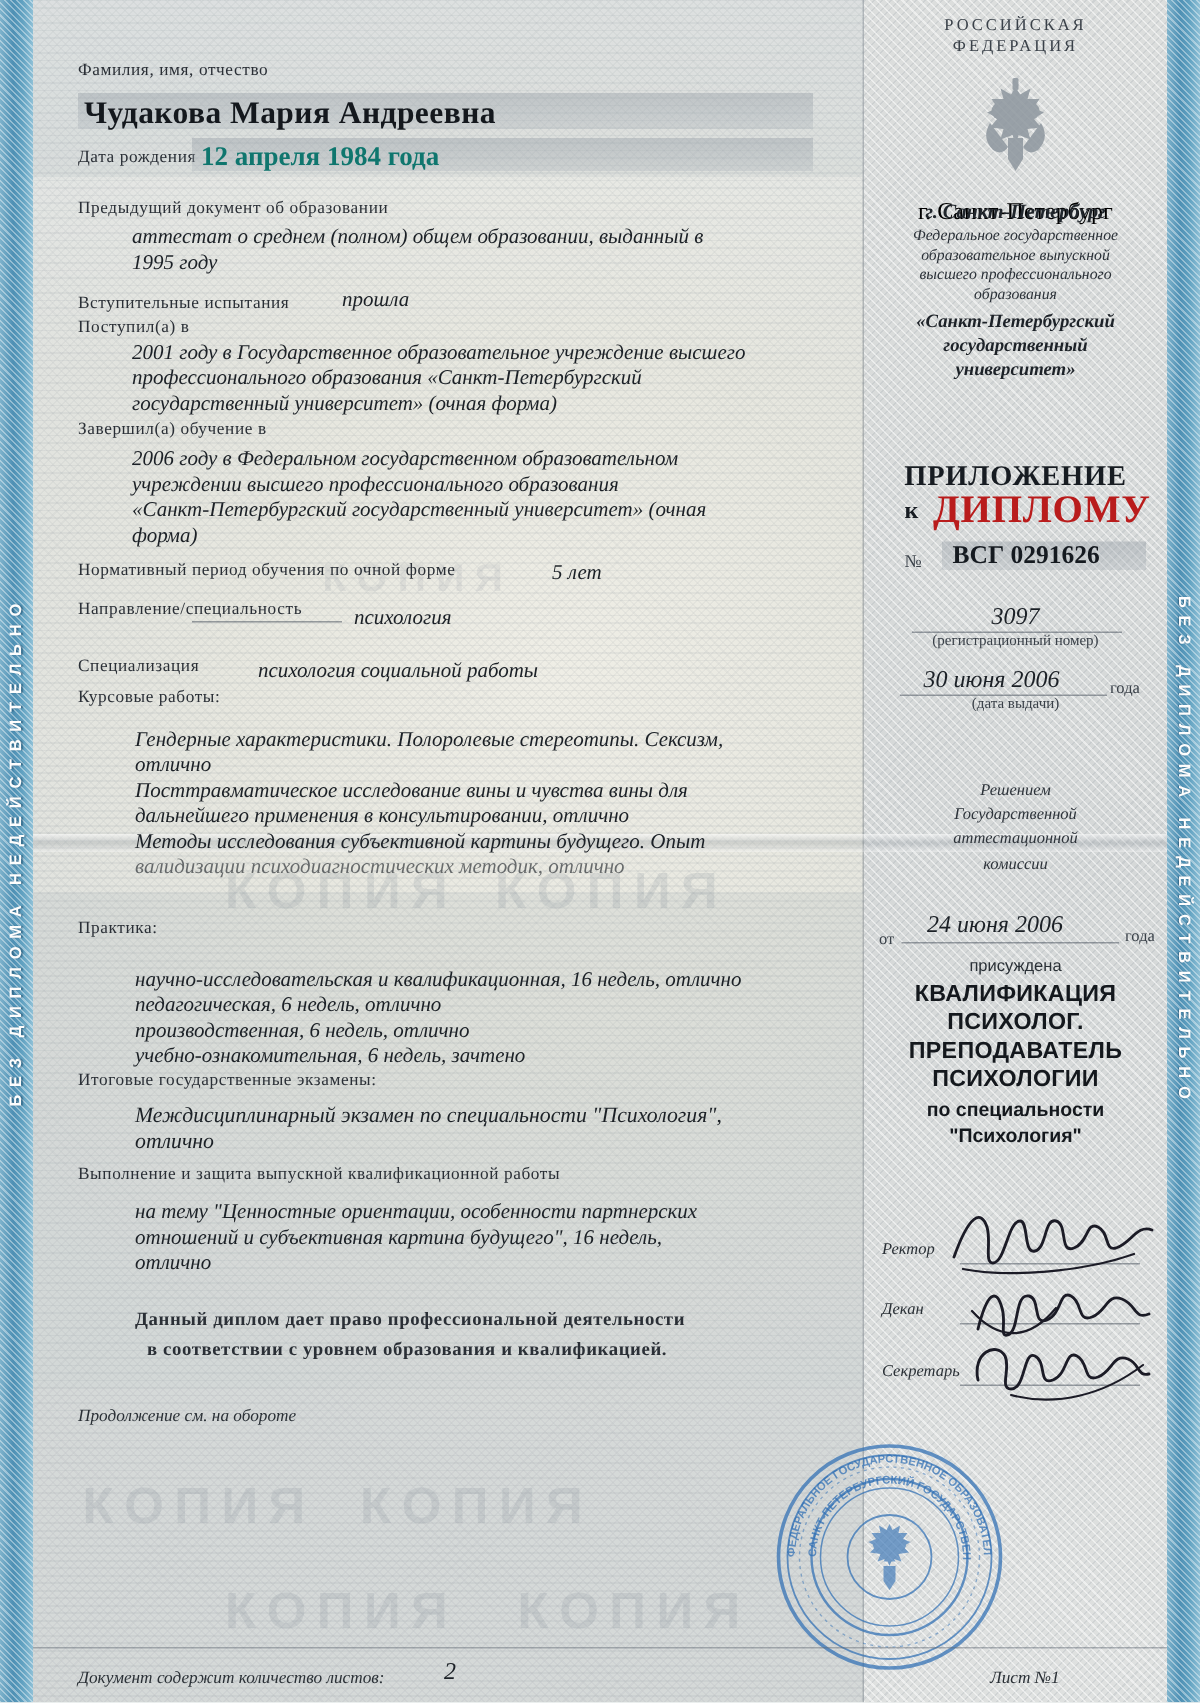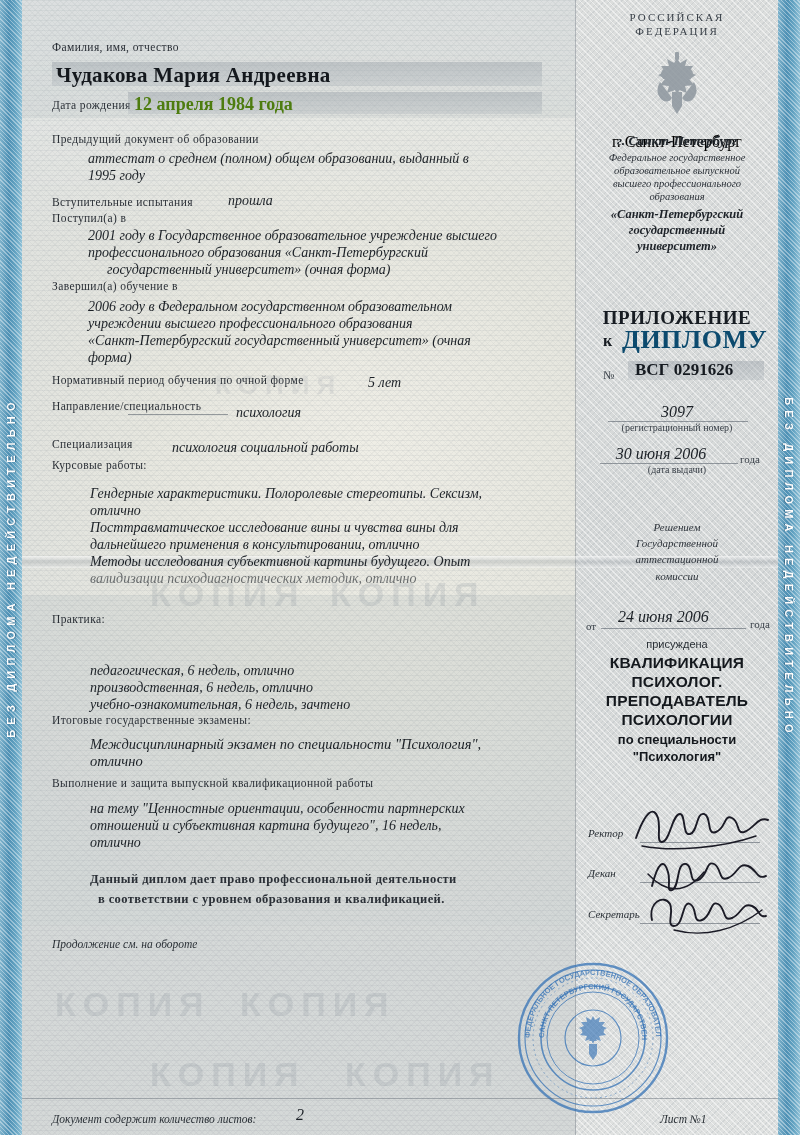--- a/index.html
+++ b/index.html
@@ -71,32 +71,32 @@
   .val{
     position:absolute;font-family:"Liberation Serif",serif;font-style:italic;
     font-size:14px;color:#1b2026;line-height:17.5px;
   }
   .name{
     position:absolute;font-family:"Liberation Serif",serif;font-weight:700;
     font-size:21px;color:#14181d;letter-spacing:.3px;white-space:nowrap;
   }
   .dob{
     position:absolute;font-family:"Liberation Serif",serif;font-weight:700;
-    font-size:18px;color:#4d7c0f;white-space:nowrap;
+    font-size:18px;color:#0f766e;white-space:nowrap;
   }
   .hl{position:absolute;background:linear-gradient(180deg,rgba(150,158,166,.42),rgba(168,176,183,.30));}
 
   
   .r-center{position:absolute;left:0;width:202px;text-align:center;}
   .rf-head{font-family:"Liberation Serif",serif;font-size:11px;color:#3a4149;letter-spacing:2px;line-height:14px;}
   .city{font-family:"Liberation Serif",serif;font-weight:700;font-style:italic;font-size:13.5px;color:#20262c;}
   .uni{font-family:"Liberation Serif",serif;font-style:italic;font-size:10.5px;color:#2b3138;line-height:13px;}
   .uni-b{font-family:"Liberation Serif",serif;font-style:italic;font-weight:700;font-size:12.5px;color:#1d2228;line-height:16px;}
   .prilog{font-family:"Liberation Serif",serif;font-weight:700;font-size:19px;color:#171c22;letter-spacing:.5px;}
-  .diplomu{font-family:"Liberation Serif",serif;font-weight:700;font-size:26px;color:#0c4a6e;letter-spacing:.5px;}
+  .diplomu{font-family:"Liberation Serif",serif;font-weight:700;font-size:26px;color:#b91c1c;letter-spacing:.5px;}
   .numline{font-family:"Liberation Serif",serif;font-weight:700;font-size:17px;color:#151a20;}
   .reg{font-family:"Liberation Serif",serif;font-style:italic;font-size:16px;color:#1b2026;}
   .sub{font-family:"Liberation Serif",serif;font-size:10px;color:#3a4149;}
   .dec{font-family:"Liberation Serif",serif;font-style:italic;font-size:11px;color:#2d333a;line-height:19px;}
   .qual-s{font-family:"Liberation Sans",sans-serif;font-size:11px;color:#2a3036;}
   .qual{font-family:"Liberation Sans",sans-serif;font-weight:700;font-size:15.5px;color:#14181d;line-height:19px;letter-spacing:.2px;}
   .qual-sm{font-family:"Liberation Sans",sans-serif;font-weight:700;font-size:13px;color:#14181d;line-height:17px;}
   .sig-lbl{font-family:"Liberation Serif",serif;font-style:italic;font-size:11px;color:#2a3036;}
   .uline{position:absolute;height:1px;background:rgba(80,90,100,.55);}
 
@@ -163,21 +163,21 @@
   <div class="lbl" style="left:52px;top:133px;">Предыдущий документ об образовании</div>
   <div class="val" style="left:88px;top:150px;">аттестат о среднем (полном) общем образовании, выданный в</div>
   <div class="val" style="left:88px;top:167px;">1995 году</div>
 
   <div class="lbl" style="left:52px;top:196px;">Вступительные испытания</div>
   <div class="val" style="left:228px;top:192px;">прошла</div>
 
   <div class="lbl" style="left:52px;top:212px;">Поступил(а)  в</div>
   <div class="val" style="left:88px;top:227px;">2001 году в Государственное образовательное учреждение высшего</div>
   <div class="val" style="left:88px;top:244px;">профессионального образования «Санкт-Петербургский</div>
-  <div class="val" style="left:88px;top:261px;margin-left:19px;">государственный университет» (очная форма)</div>
+  <div class="val" style="left:88px;top:261px;">государственный университет» (очная форма)</div>
 
   <div class="lbl" style="left:52px;top:280px;">Завершил(а)  обучение в</div>
   <div class="val" style="left:88px;top:298px;">2006 году в Федеральном государственном образовательном</div>
   <div class="val" style="left:88px;top:315px;">учреждении высшего профессионального образования</div>
   <div class="val" style="left:88px;top:332px;">«Санкт-Петербургский государственный университет» (очная</div>
   <div class="val" style="left:88px;top:349px;">форма)</div>
 
   <div class="lbl" style="left:52px;top:374px;">Нормативный период обучения по очной форме</div>
   <div class="val" style="left:368px;top:374px;">5 лет</div>
 
@@ -190,20 +190,21 @@
 
   <div class="lbl" style="left:52px;top:459px;">Курсовые работы:</div>
   <div class="val" style="left:90px;top:485px;">Гендерные характеристики. Полоролевые стереотипы. Сексизм,</div>
   <div class="val" style="left:90px;top:502px;">отлично</div>
   <div class="val" style="left:90px;top:519px;">Посттравматическое исследование вины и чувства вины для</div>
   <div class="val" style="left:90px;top:536px;">дальнейшего применения в консультировании, отлично</div>
   <div class="val" style="left:90px;top:553px;">Методы исследования субъективной картины будущего. Опыт</div>
   <div class="val" style="left:90px;top:570px;opacity:.62;">валидизации психодиагностических методик, отлично</div>
 
   <div class="lbl" style="left:52px;top:613px;">Практика:</div>
+  <div class="val" style="left:90px;top:645px;">научно-исследовательская и квалификационная,  16 недель, отлично</div>
   <div class="val" style="left:90px;top:662px;">педагогическая,   6 недель, отлично</div>
   <div class="val" style="left:90px;top:679px;">производственная,   6 недель, отлично</div>
   <div class="val" style="left:90px;top:696px;">учебно-ознакомительная,   6 недель, зачтено</div>
 
   <div class="lbl" style="left:52px;top:714px;">Итоговые государственные экзамены:</div>
   <div class="val" style="left:90px;top:736px;font-size:14.5px;">Междисциплинарный экзамен по специальности "Психология",</div>
   <div class="val" style="left:90px;top:753px;font-size:14.5px;">отлично</div>
 
   <div class="lbl" style="left:52px;top:777px;">Выполнение и защита выпускной квалификационной работы</div>
   <div class="val" style="left:90px;top:800px;">на тему "Ценностные ориентации, особенности партнерских</div>

